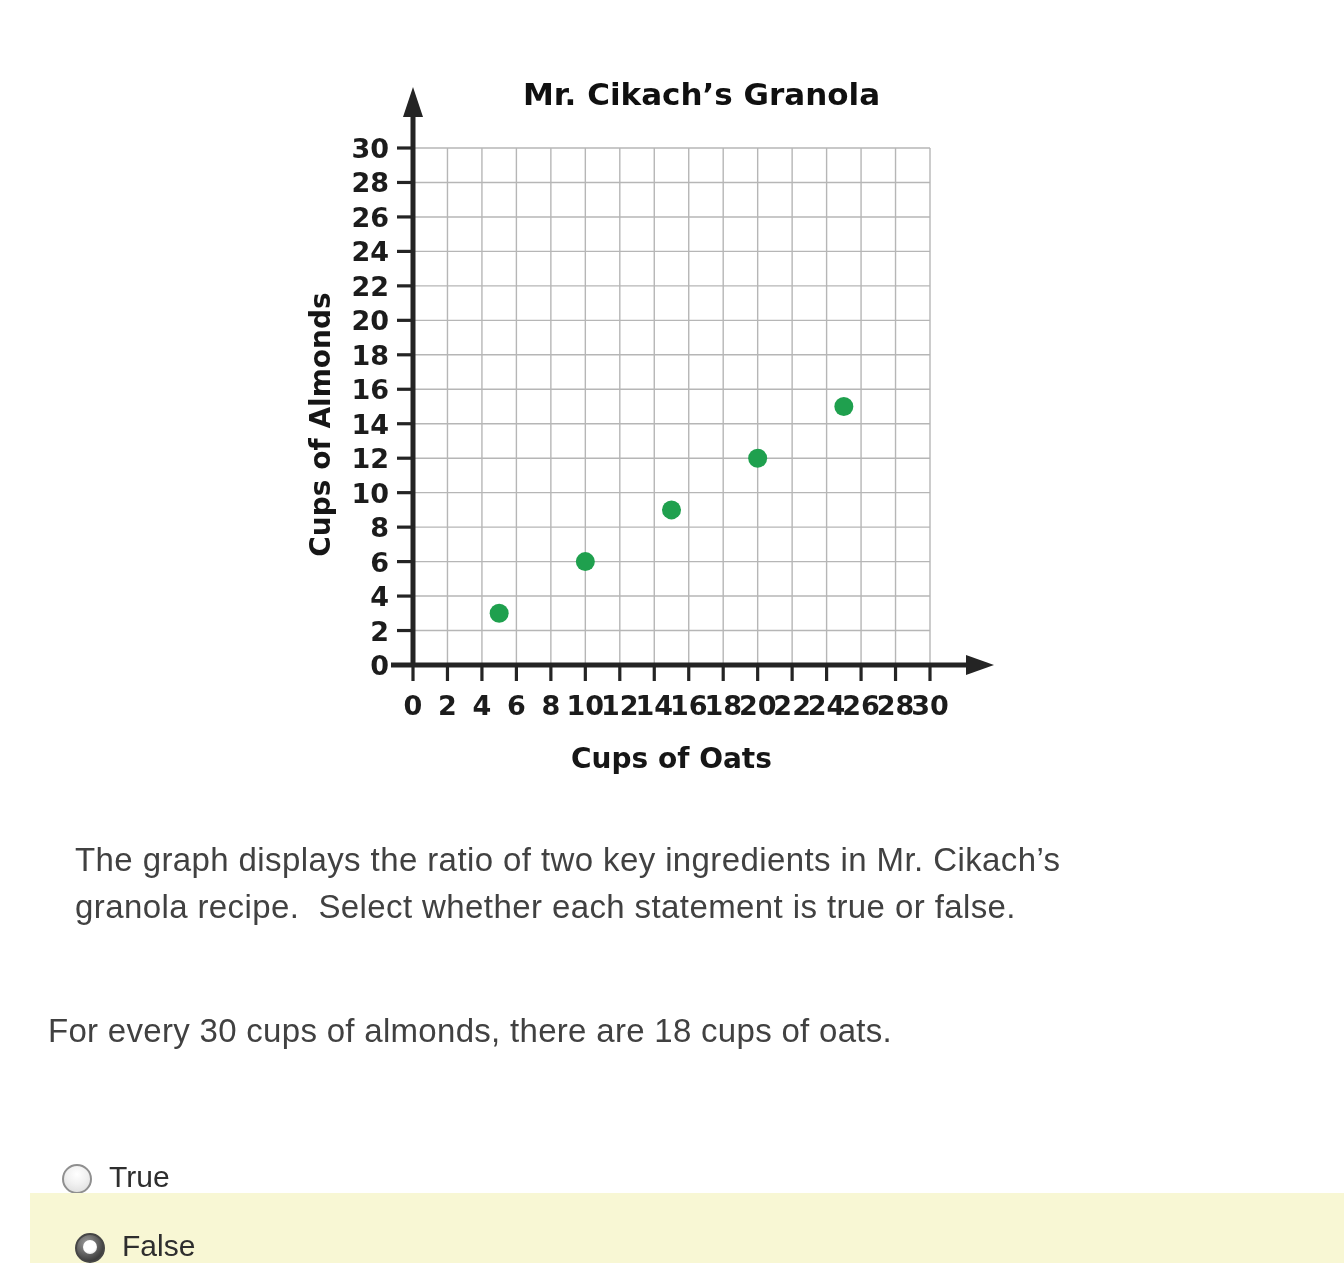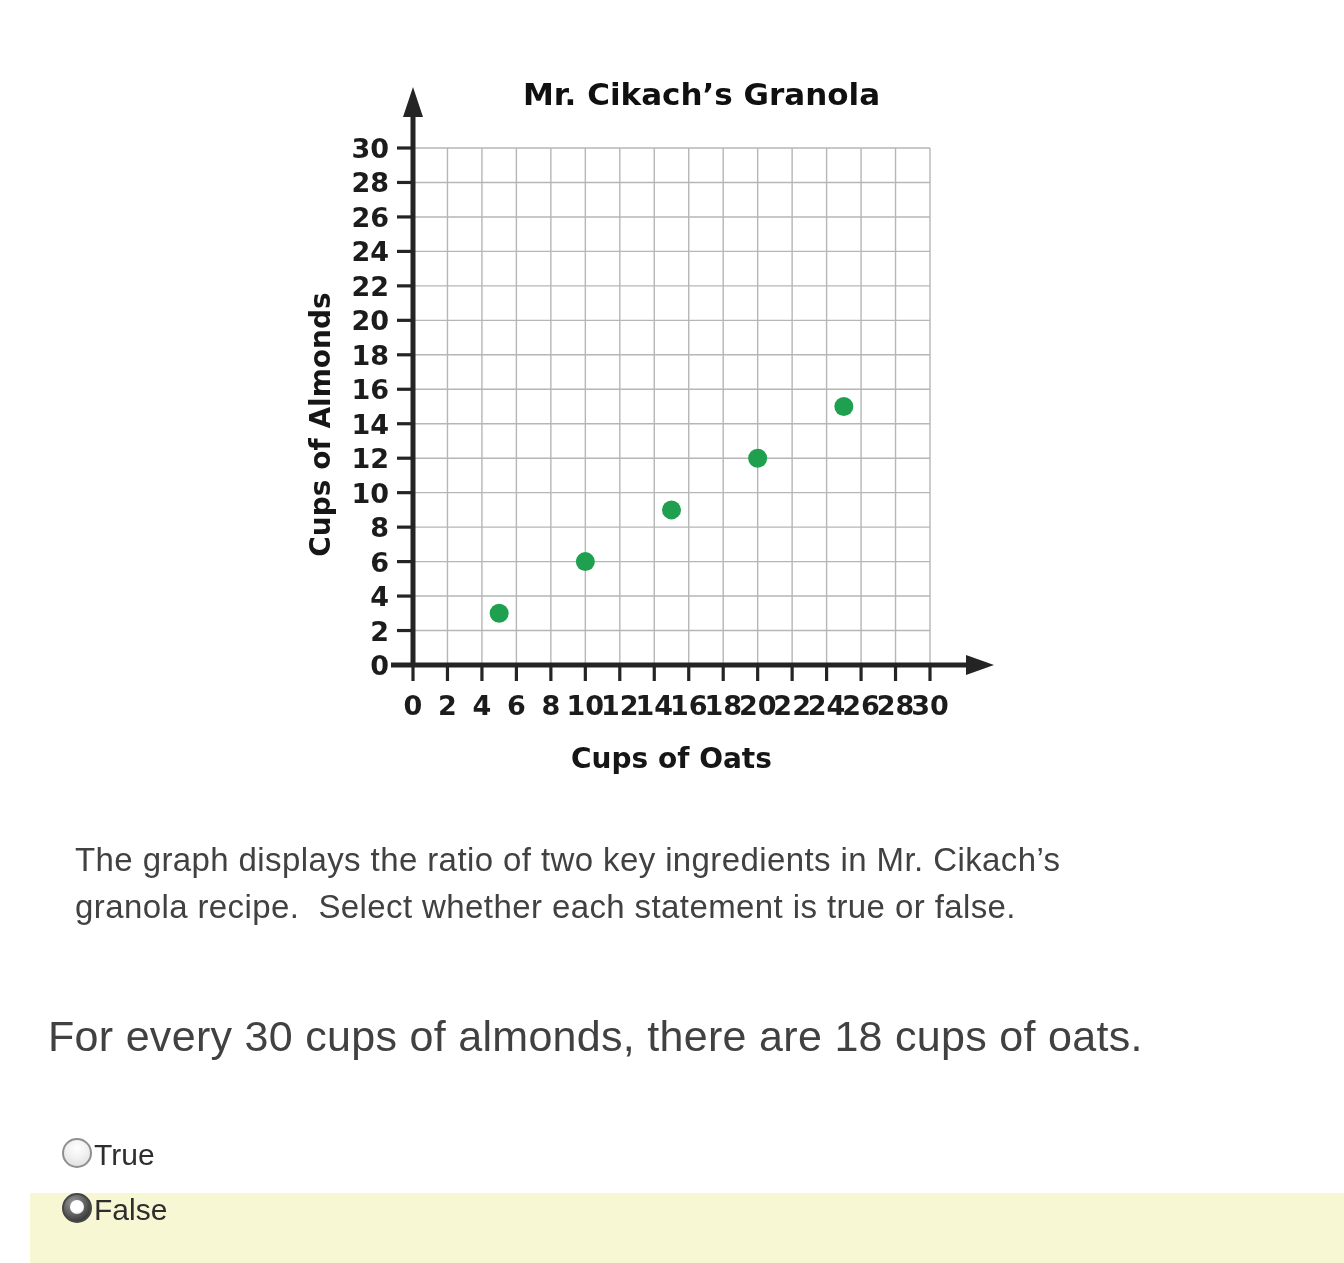--- a/index.html
+++ b/index.html
@@ -19,29 +19,29 @@
   .charttitle{font-family:"DejaVu Sans",sans-serif;font-weight:bold;font-size:31px;fill:#101010;}
   .axlabel{font-family:"DejaVu Sans",sans-serif;font-weight:bold;font-size:28px;fill:#161616;}
   
   .intro{
     position:absolute;left:75px;top:836px;width:1255px;margin:0;
     font-size:33px;line-height:47px;color:#414141;letter-spacing:.4px;
     white-space:pre-wrap;
   }
   .statement{
     position:absolute;left:48px;top:1012px;width:1280px;margin:0;
-    font-size:43px;color:#414141;letter-spacing:.3px;
+    font-size:33px;color:#414141;letter-spacing:.3px;
   }
   
   .option-row{
-    position:absolute;display:flex;align-items:flex-start;gap:2px;
+    position:absolute;display:flex;align-items:flex-end;gap:17px;
     box-sizing:border-box;cursor:default;
   }
   .option-row.row-true{left:0;top:1138px;width:1344px;height:56px;padding-left:62px;}
-  .option-row.row-false{left:30px;top:1193px;width:1314px;height:70px;padding-left:32px;}
+  .option-row.row-false{left:30px;top:1193px;width:1314px;height:70px;padding-left:45px;}
   .option-row.selected{background:var(--highlight,#f8f7d4);}
   .option-label{font-size:30px;color:#2e2e2e;}
   .radio{width:30px;height:30px;border-radius:50%;box-sizing:border-box;flex:none;position:relative;}
   .radio.unselected{
     border:2px solid #8f8f8f;
     background:radial-gradient(circle at 50% 32%,#ffffff 0%,#f1f1f1 45%,#d9d9d9 100%);
   }
   .radio.selected{
     border:2px solid #464646;
     background:radial-gradient(circle at 38% 32%,#9d9d9d,#3d3d3d 75%);

